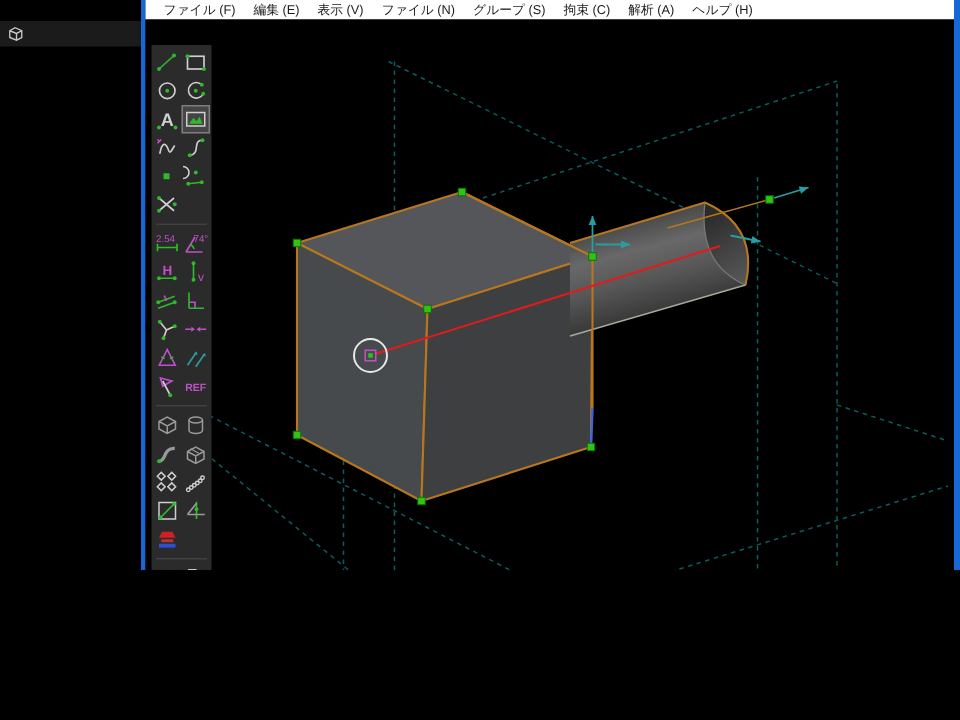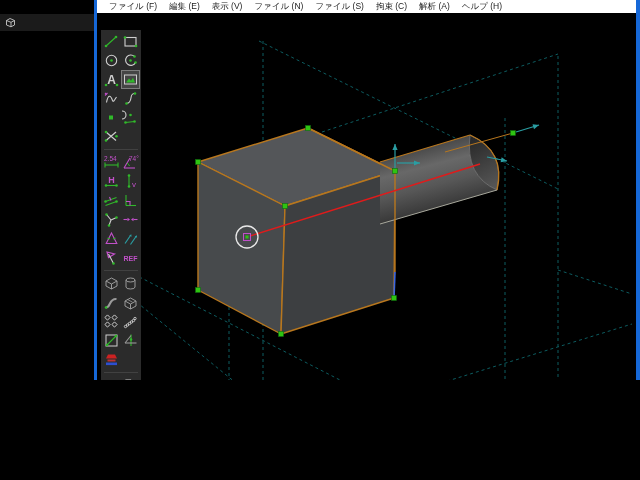--- a/index.html
+++ b/index.html
@@ -39,21 +39,21 @@
       </svg>
     </div>
   </div>
 
   <div id="app-window">
     <div id="menu-bar">
         <div class="menu-item">ファイル (F)</div>
         <div class="menu-item">編集 (E)</div>
         <div class="menu-item">表示 (V)</div>
         <div class="menu-item">ファイル (N)</div>
-        <div class="menu-item">ファイル (S)</div>
+        <div class="menu-item">グループ (S)</div>
         <div class="menu-item">拘束 (C)</div>
         <div class="menu-item">解析 (A)</div>
         <div class="menu-item">ヘルプ (H)</div>
       </div>
     <div id="viewport-wrap">
       <svg id="viewport-svg" width="539" height="461" viewBox="97 13 539 461">
           <defs>
             <linearGradient id="cylg" x1="425" y1="120" x2="455" y2="235" gradientUnits="userSpaceOnUse">
               <stop offset="0" stop-color="#1e1e1e"></stop>
               <stop offset="0.38" stop-color="#686868"></stop>

